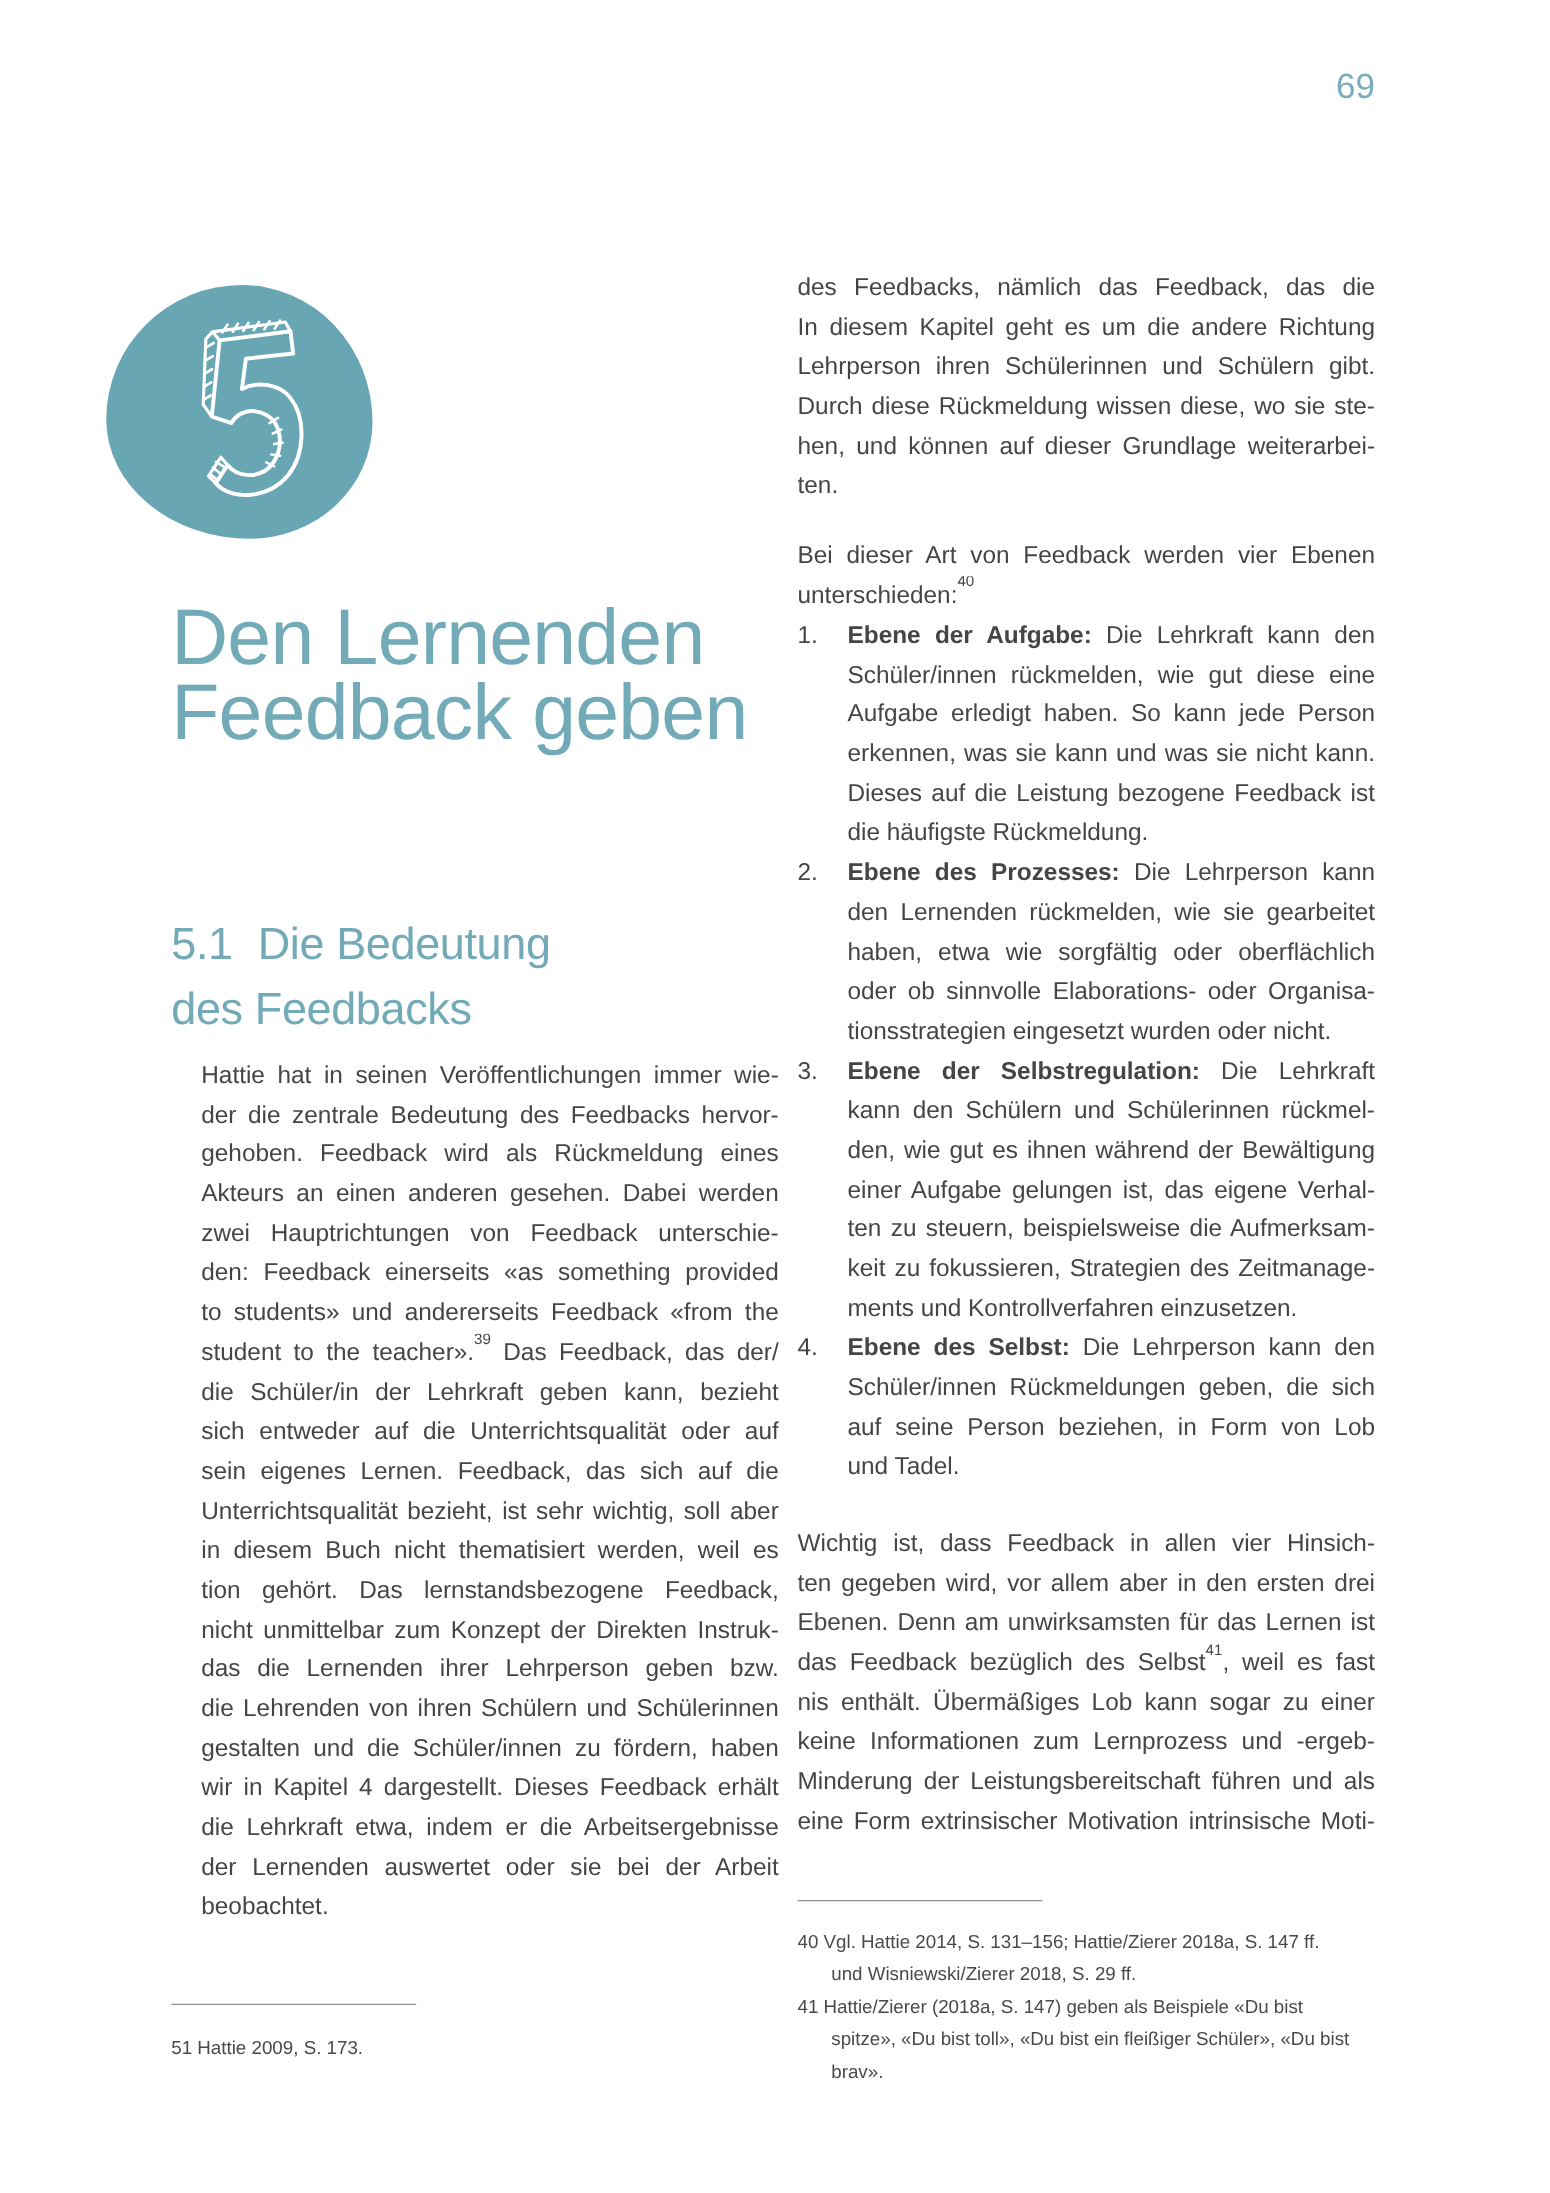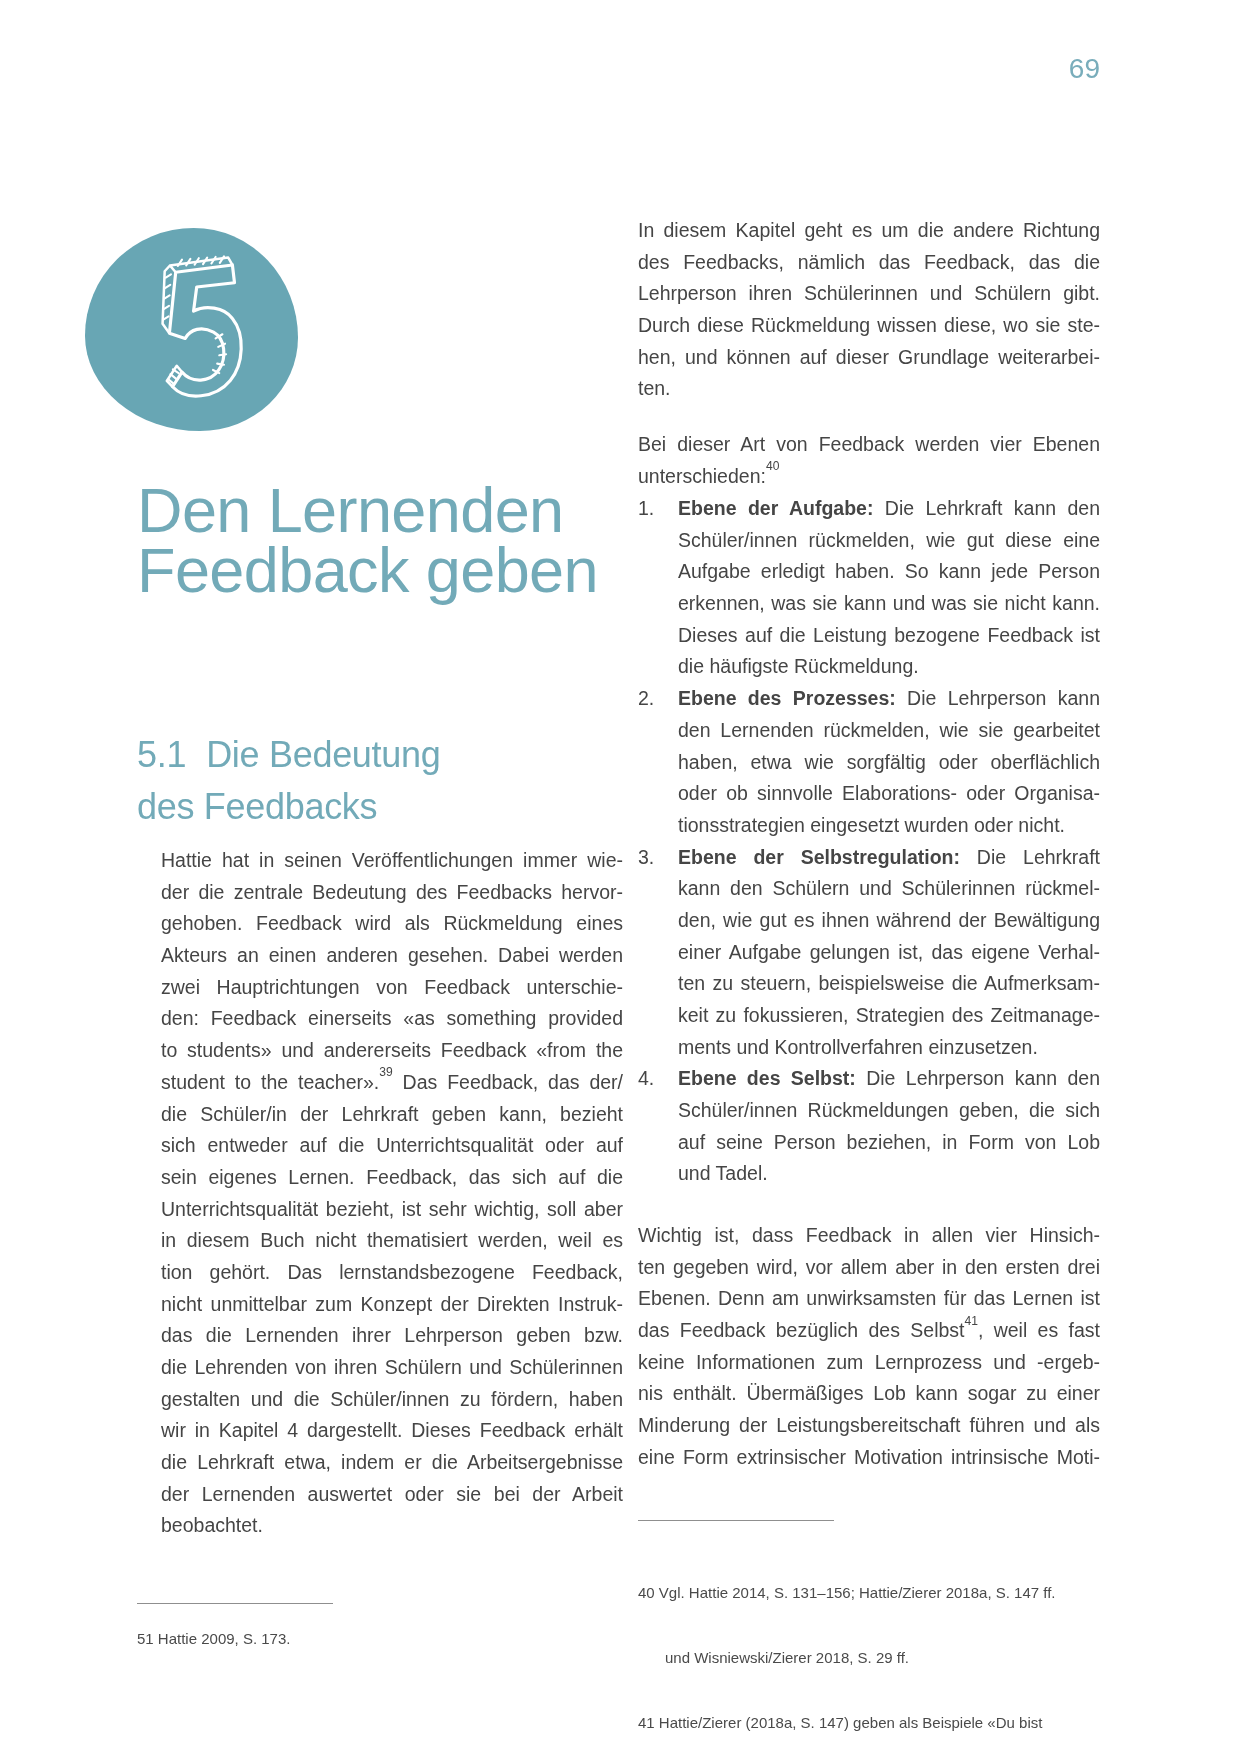--- a/index.html
+++ b/index.html
@@ -37,21 +37,21 @@
   .li-num { position:absolute; left:0; top:0; }
   .li-cont { padding-left:40px; }
   b { font-weight:bold; }
   sup { font-size:0.62em; position:relative; top:-0.42em; line-height:0; }
   .sep { position:absolute; width:196px; border-top:1.5px solid #8f8f8f; }
   .l-sep { left:137px; top:1603px; }
   .r-sep { left:638px; top:1520px; }
   .fnote { position:absolute; font-size:15px; line-height:26px; color:#4a4a4a; }
   .l-fnote { left:137px; top:1626px; width:462px; }
   .r-fnotes { left:638px; top:1541px; width:478px; }
-  .fn-ln { height:26px; overflow:hidden;margin-top:39px; }
+  .fn-ln { height:26px; overflow:hidden; }
   .fn-indent { padding-left:27px; }
 </style>
 </head>
 <body>
 
 <div class="page">
 
   <div class="page-num">69</div>
 
   <div class="blob">
@@ -88,22 +88,22 @@
     <div class="ln j">wir in Kapitel 4 dargestellt. Dieses Feedback erhält</div>
     <div class="ln j">die Lehrkraft etwa, indem er die Arbeitsergebnisse</div>
     <div class="ln j">der Lernenden auswertet oder sie bei der Arbeit</div>
     <div class="ln">beobachtet.</div>
   </div>
 
   <div class="sep l-sep"></div>
   <div class="fnote l-fnote">51 Hattie 2009, S. 173.</div>
 
   <div class="body-col r-intro">
+    <div class="ln j">des Feedbacks, nämlich das Feedback, das die</div>
     <div class="ln j">In diesem Kapitel geht es um die andere Richtung</div>
-    <div class="ln j">des Feedbacks, nämlich das Feedback, das die</div>
     <div class="ln j">Lehrperson ihren Schülerinnen und Schülern gibt.</div>
     <div class="ln j">Durch diese Rückmeldung wissen diese, wo sie ste-</div>
     <div class="ln j">hen, und können auf dieser Grundlage weiterarbei-</div>
     <div class="ln">ten.</div>
   </div>
 
   <div class="body-col r-lead">
     <div class="ln j">Bei dieser Art von Feedback werden vier Ebenen</div>
     <div class="ln"><span>unterschieden:</span><sup>40</sup></div>
   </div>
@@ -135,22 +135,22 @@
     <div class="ln j li-cont">Schüler/innen Rückmeldungen geben, die sich</div>
     <div class="ln j li-cont">auf seine Person beziehen, in Form von Lob</div>
     <div class="ln li-cont">und Tadel.</div>
   </div>
 
   <div class="body-col r-close">
     <div class="ln j">Wichtig ist, dass Feedback in allen vier Hinsich-</div>
     <div class="ln j">ten gegeben wird, vor allem aber in den ersten drei</div>
     <div class="ln j">Ebenen. Denn am unwirksamsten für das Lernen ist</div>
     <div class="ln j"><span>das Feedback bezüglich des Selbst</span><sup>41</sup><span>, weil es fast</span></div>
+    <div class="ln j">nis enthält. Übermäßiges Lob kann sogar zu einer</div>
     <div class="ln j">keine Informationen zum Lernprozess und -ergeb-</div>
-    <div class="ln j">nis enthält. Übermäßiges Lob kann sogar zu einer</div>
     <div class="ln j">Minderung der Leistungsbereitschaft führen und als</div>
     <div class="ln j">eine Form extrinsischer Motivation intrinsische Moti-</div>
   </div>
 
   <div class="sep r-sep"></div>
   <div class="fnote r-fnotes">
     <div class="fn-ln">40 Vgl. Hattie 2014, S. 131–156; Hattie/Zierer 2018a, S. 147 ff.</div>
     <div class="fn-ln fn-indent">und Wisniewski/Zierer 2018, S. 29 ff.</div>
     <div class="fn-ln">41 Hattie/Zierer (2018a, S. 147) geben als Beispiele «Du bist</div>
     <div class="fn-ln fn-indent">spitze», «Du bist toll», «Du bist ein fleißiger Schüler», «Du bist</div>

